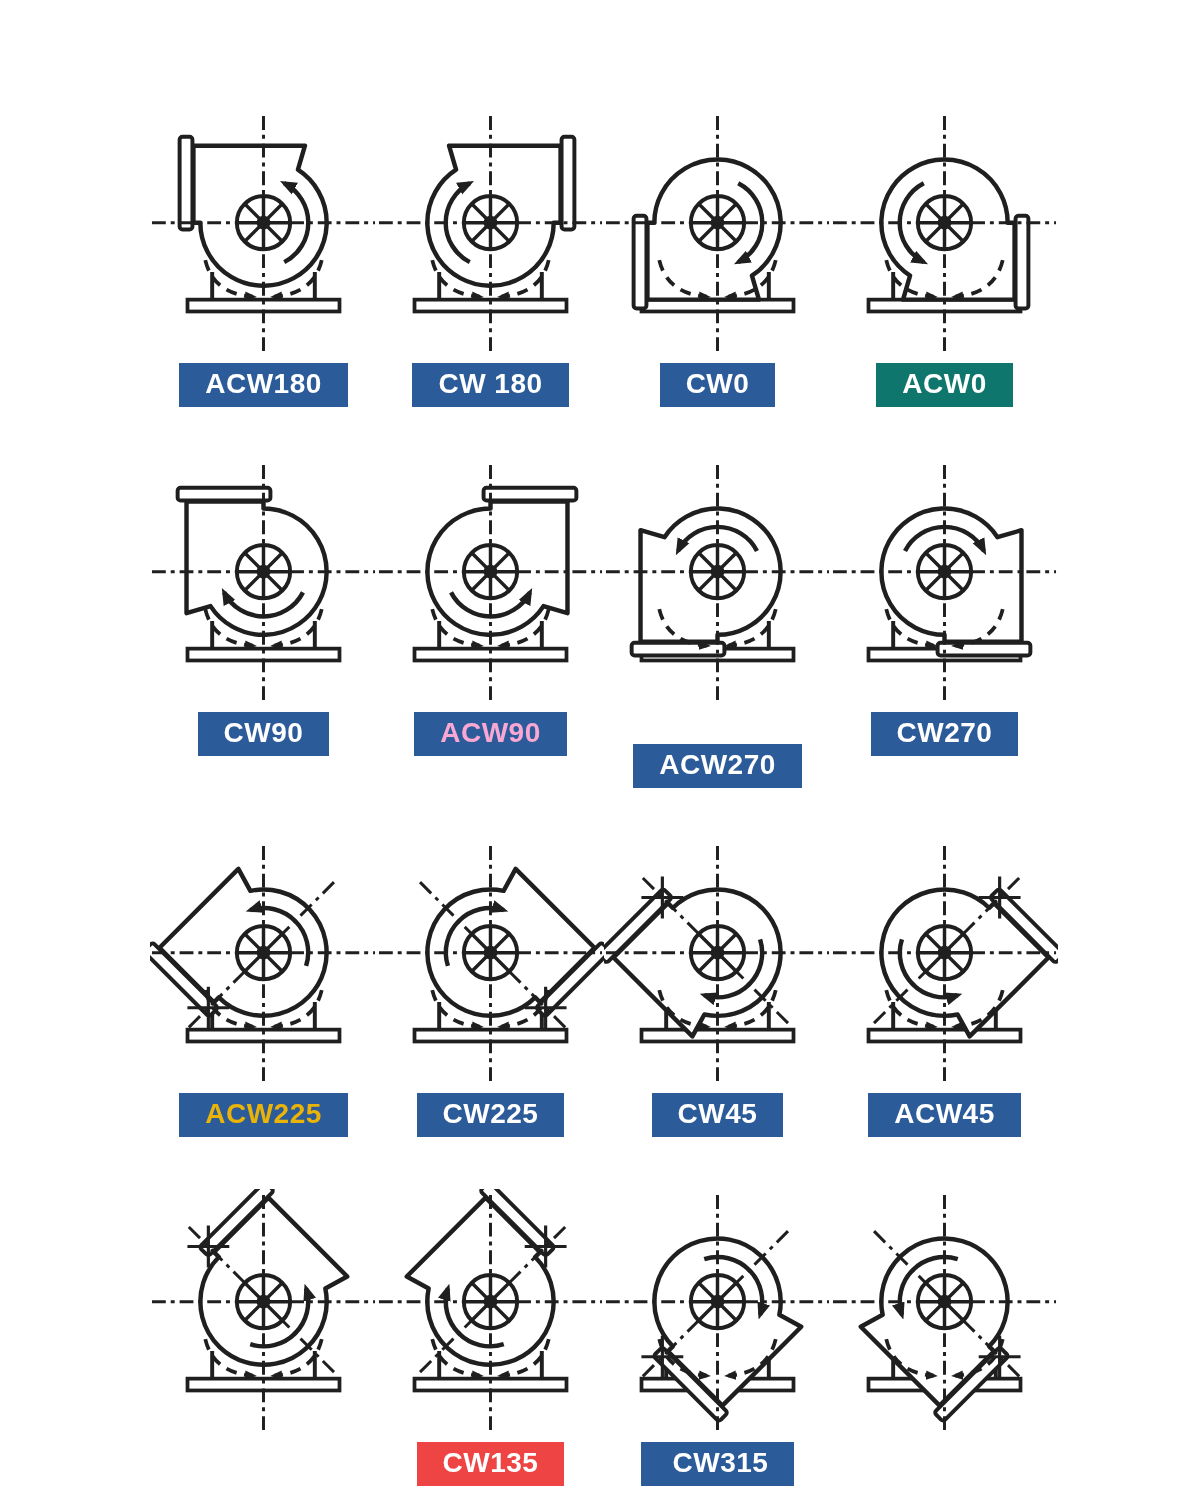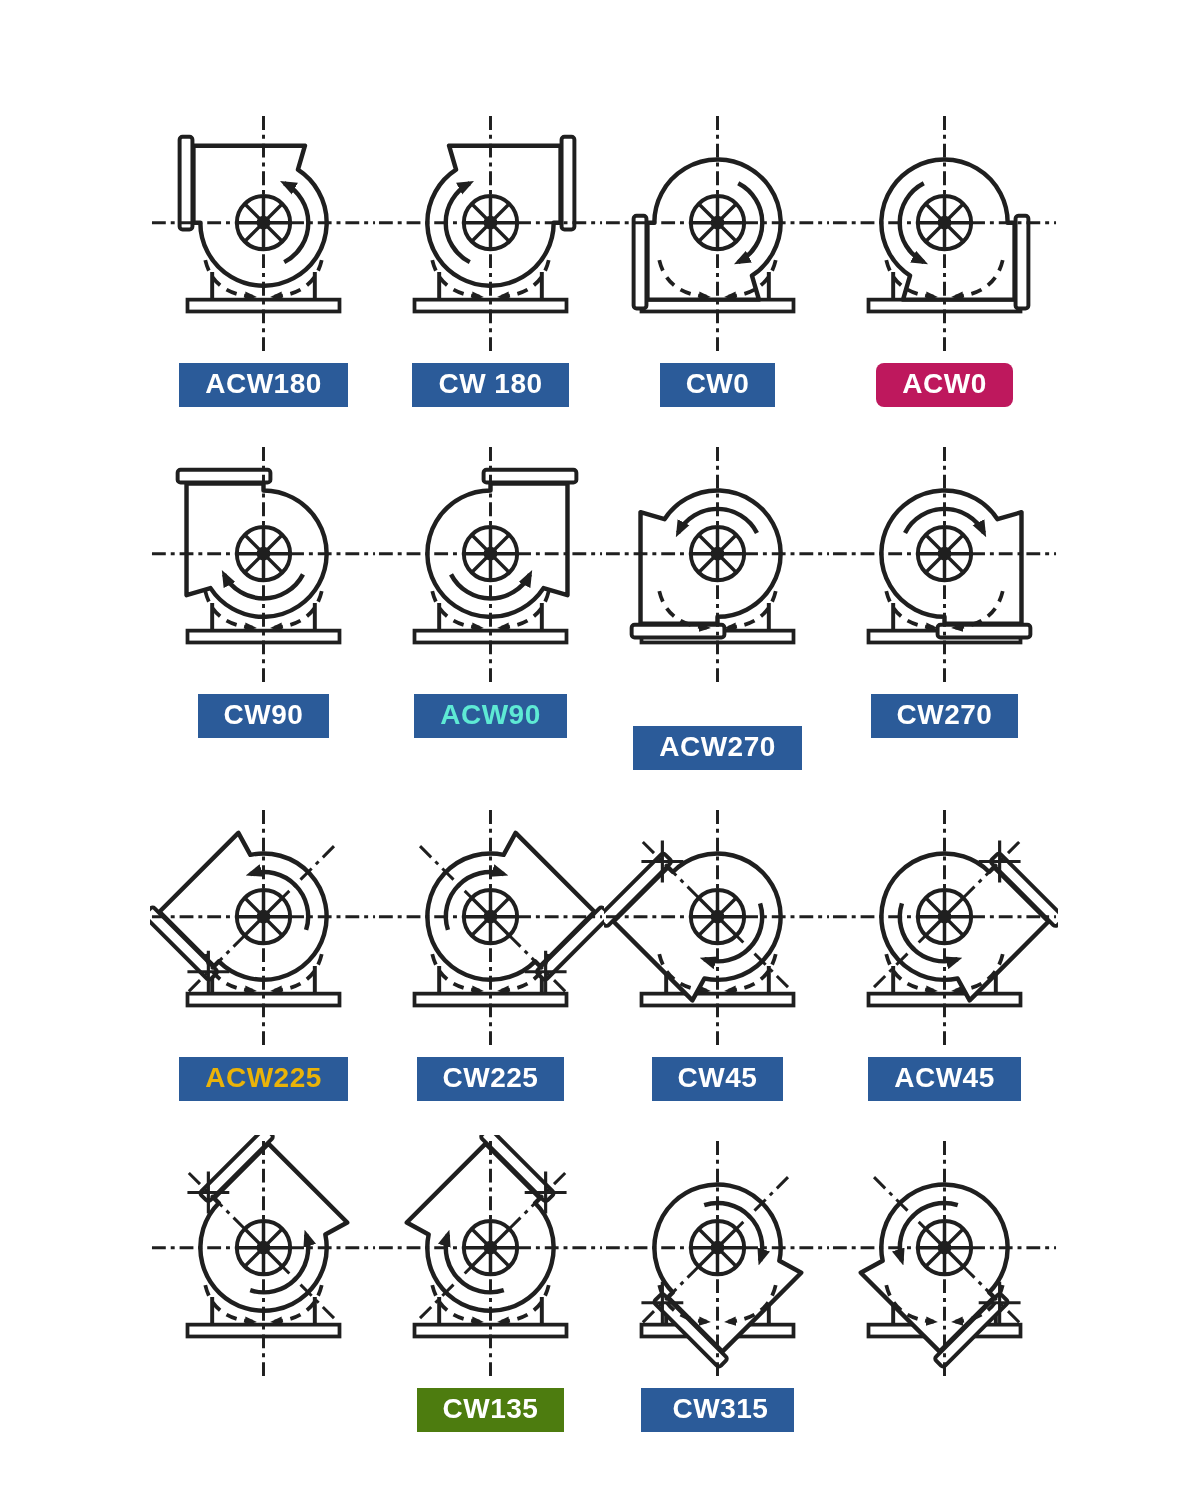--- a/index.html
+++ b/index.html
@@ -4,21 +4,21 @@
 <style>
   html,body{margin:0;padding:0;background:#ffffff;}
   body{
     width:1199px;height:1504px;
     font-family:"Liberation Sans",sans-serif;
     overflow:hidden;
   }
   .grid{
     display:grid;
     grid-template-columns:repeat(4,227px);
-    row-gap:34px;
+    row-gap:52px;
     margin:110px 0 0 150px;
   }
   .cell{
     display:flex;
     flex-direction:column;
     align-items:center;
   }
   .cell svg{display:block;}
   .orient-label{
     display:inline-block;
@@ -158,21 +158,21 @@
   <g>
     <circle cx="115" cy="114" r="27" fill="#ffffff" stroke="#1f1f1f" stroke-width="4"></circle>
     <path d="M 88 114 L 142 114 M 115 87 L 115 141 M 95.9 94.9 L 134.1 133.1 M 95.9 133.1 L 134.1 94.9" stroke="#1f1f1f" stroke-width="3.5" fill="none"></path>
     <circle cx="115" cy="114" r="7" fill="#1f1f1f"></circle>
   </g>
 
       <g transform="translate(230 0) scale(-1 1) rotate(0 115 114)">
         <path d="M 136 74 A 45 45 0 0 1 136 154" fill="none" stroke="#1f1f1f" stroke-width="4.5" marker-end="url(#ah)"></path>
       </g>
 </svg>
-      <div class="orient-label" style="background: #be185d; color: rgb(255, 255, 255); border-radius: 8px;">ACW0</div>
+      <div class="orient-label" style="background: #0f766e; color: rgb(255, 255, 255);">ACW0</div>
     </div>
     <div class="cell">
 <svg width="227" height="249" viewBox="0 0 230 252" role="img" aria-label="CW90 fan orientation">
 
   <path d="M 63 164 L 63 194 M 167 164 L 167 194" stroke="#1f1f1f" stroke-width="4" fill="none"></path>
 
   <rect x="38" y="192" width="154" height="12" fill="#ffffff" stroke="#1f1f1f" stroke-width="3.8"></rect>
 
       <g transform="rotate(90 115 114)">
         <path d="M 51 114 A 64 64 0 1 1 149.9 167.7 L 157 192 L 44 192 L 44 114 Z" fill="#ffffff" stroke="#1f1f1f" stroke-width="4.5" stroke-linejoin="round"></path>
@@ -218,21 +218,21 @@
   <g>
     <circle cx="115" cy="114" r="27" fill="#ffffff" stroke="#1f1f1f" stroke-width="4"></circle>
     <path d="M 88 114 L 142 114 M 115 87 L 115 141 M 95.9 94.9 L 134.1 133.1 M 95.9 133.1 L 134.1 94.9" stroke="#1f1f1f" stroke-width="3.5" fill="none"></path>
     <circle cx="115" cy="114" r="7" fill="#1f1f1f"></circle>
   </g>
 
       <g transform="translate(230 0) scale(-1 1) rotate(90 115 114)">
         <path d="M 136 74 A 45 45 0 0 1 136 154" fill="none" stroke="#1f1f1f" stroke-width="4.5" marker-end="url(#ah)"></path>
       </g>
 </svg>
-      <div class="orient-label" style="background: rgb(43, 91, 153); color: #5eead4;">ACW90</div>
+      <div class="orient-label" style="background: rgb(43, 91, 153); color: #f9a8d4;">ACW90</div>
     </div>
     <div class="cell">
 <svg width="227" height="249" viewBox="0 0 230 252" role="img" aria-label="ACW270 fan orientation">
 
   <path d="M 63 164 L 63 194 M 167 164 L 167 194" stroke="#1f1f1f" stroke-width="4" fill="none"></path>
 
   <rect x="38" y="192" width="154" height="12" fill="#ffffff" stroke="#1f1f1f" stroke-width="3.8"></rect>
 
       <g transform="translate(230 0) scale(-1 1) rotate(270 115 114)">
         <path d="M 51 114 A 64 64 0 1 1 149.9 167.7 L 157 192 L 44 192 L 44 114 Z" fill="#ffffff" stroke="#1f1f1f" stroke-width="4.5" stroke-linejoin="round"></path>
@@ -487,21 +487,21 @@
   <g>
     <circle cx="115" cy="114" r="27" fill="#ffffff" stroke="#1f1f1f" stroke-width="4"></circle>
     <path d="M 88 114 L 142 114 M 115 87 L 115 141 M 95.9 94.9 L 134.1 133.1 M 95.9 133.1 L 134.1 94.9" stroke="#1f1f1f" stroke-width="3.5" fill="none"></path>
     <circle cx="115" cy="114" r="7" fill="#1f1f1f"></circle>
   </g>
 
       <g transform="rotate(135 115 114)">
         <path d="M 136 74 A 45 45 0 0 1 136 154" fill="none" stroke="#1f1f1f" stroke-width="4.5" marker-end="url(#ah)"></path>
       </g>
 </svg>
-      <div class="orient-label" style="background: #4d7c0f; color: rgb(255, 255, 255);">CW135</div>
+      <div class="orient-label" style="background: #ef4444; color: rgb(255, 255, 255);">CW135</div>
     </div>
     <div class="cell">
 <svg width="227" height="249" viewBox="0 0 230 252" role="img" aria-label="CW315 fan orientation">
 
   <path d="M 63 164 L 63 194 M 167 164 L 167 194" stroke="#1f1f1f" stroke-width="4" fill="none"></path>
 
   <rect x="38" y="192" width="154" height="12" fill="#ffffff" stroke="#1f1f1f" stroke-width="3.8"></rect>
 
       <g transform="rotate(315 115 114)">
         <path d="M 51 114 A 64 64 0 1 1 149.9 167.7 L 157 192 L 44 192 L 44 114 Z" fill="#ffffff" stroke="#1f1f1f" stroke-width="4.5" stroke-linejoin="round"></path>

